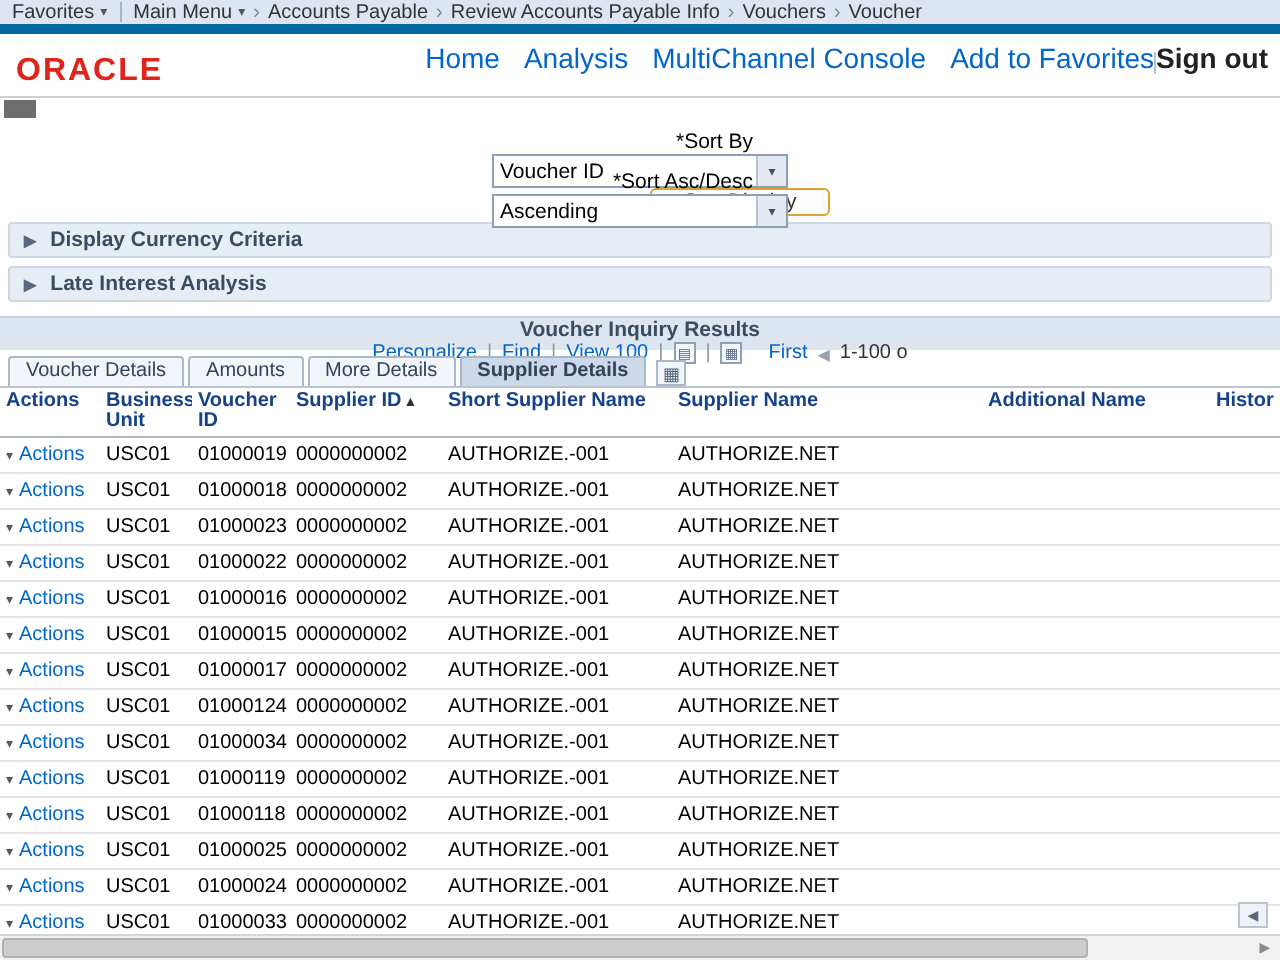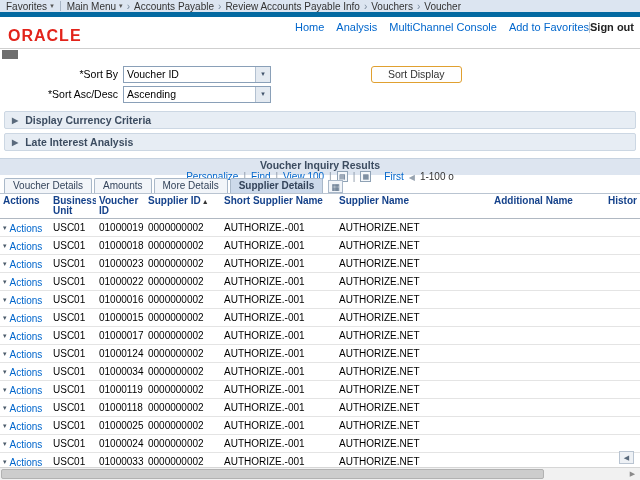--- a/index.html
+++ b/index.html
@@ -22,30 +22,30 @@
   .vdiv { width: 1px; height: 10px; background: #a7b4c4; margin: 0 6px; }
   .crumb-sep { color: #7a8a9c; margin: 0 4px; font-size: 10px; }
   
   .oracle-header { height: 32px; position: relative; background: #fff; border-bottom: 1px solid #cfcfcf; }
   .oracle-logo {
     position: absolute; left: 8px; bottom: 3px;
     font-weight: bold; font-size: 16px; letter-spacing: 1px; color: #e2231a;
   }
   .header-links {
     position: absolute; right: 6px; top: 4px;
-    display: flex; align-items: flex-end; gap: 0; font-size: 11px;
+    display: flex; align-items: flex-end; gap: 0; font-size: 14px;
   }
   .hlink { color: #0066cc; cursor: pointer; white-space: nowrap; }
   .signout { color: #222; font-weight: bold; cursor: pointer; }
   .hdr-div { width: 1px; height: 11px; background: #b9c2cc; }
   
   .dark-marker { width: 16px; height: 9px; background: #6e6e6e; margin: 1px 0 0 2px; }
   
   .form-area { padding: 4px 0 2px 0; }
-  .form-row { display: flex; align-items: center; margin: 2px 0; height: 18px; }
+  .form-row { display: flex; align-items: center; margin: 2px 0; height: 18px; flex-direction: column; }
   .form-label { width: 118px; text-align: right; margin-right: 5px; font-size: 10.5px; }
   .fake-select {
     width: 148px; height: 17px; border: 1px solid #8aa0b8; background: #fff;
     display: flex; align-items: center; justify-content: space-between;
     padding-left: 3px; font-size: 10.5px; cursor: pointer;
   }
   .sel-arrow {
     width: 15px; height: 15px; background: #e4eaf1; border-left: 1px solid #b3c1d1;
     display: flex; align-items: center; justify-content: center;
     font-size: 7px; color: #41536b;

